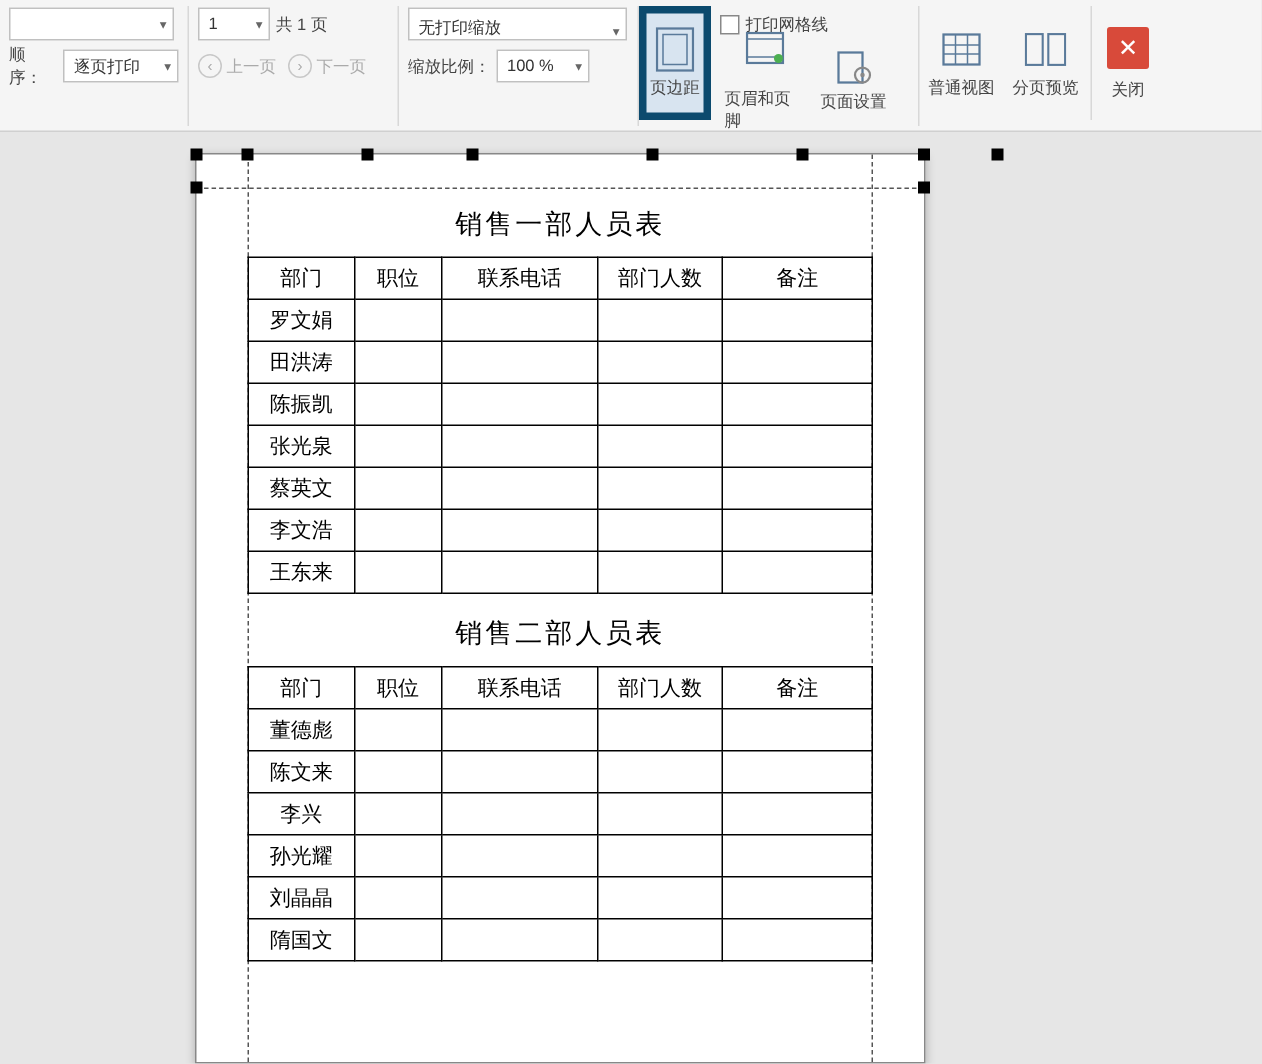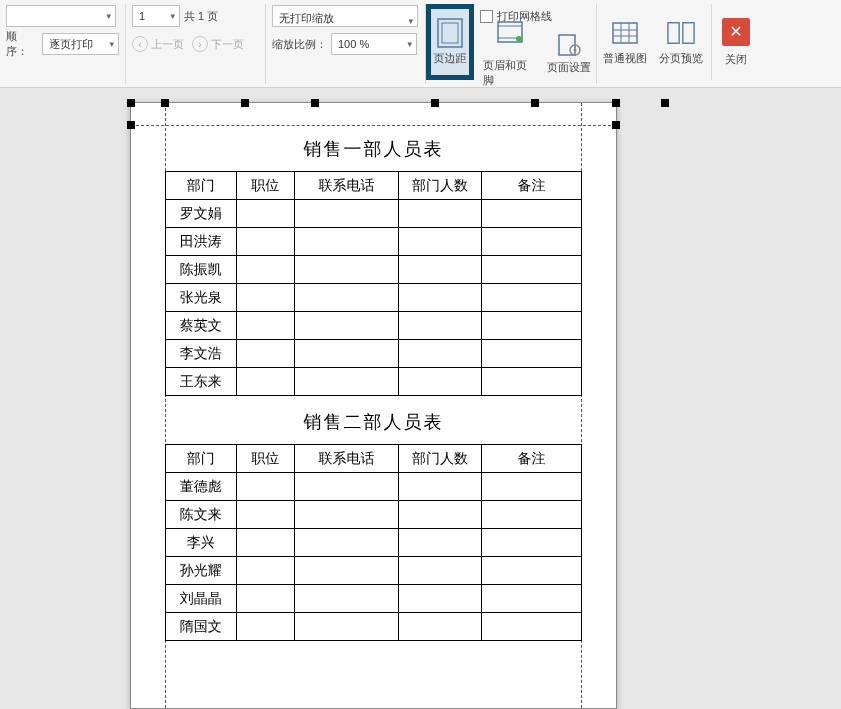--- a/index.html
+++ b/index.html
@@ -136,38 +136,38 @@
 
   <div class="tb-section" style="width:160px;">
     <div class="tb-row">
       <div class="combo" style="width:146px;align-items:flex-end;">
         <span>无打印缩放</span>
           <span class="arrow">▾</span>
       </div>
     </div>
     <div class="tb-row2">
       <span class="label-sm">缩放比例：</span>
-      <div class="combo" style="width:86px;">
+      <div class="combo" style="width:62px;">
         <span>100 %</span>
           <span class="arrow">▾</span>
       </div>
     </div>
   </div>
 
   <div class="big-btn active" style="width:48px;">
     <span class="icn">
       <svg width="26" height="30" viewBox="0 0 26 30">
           <rect x="1" y="1" width="24" height="28" fill="none" stroke="#5a7a9a" stroke-width="1.5"></rect>
           <rect x="5" y="5" width="16" height="20" fill="none" stroke="#5a7a9a" stroke-width="1"></rect>
         </svg>
     </span>
     <span>页边距</span>
   </div>
 
-  <div class="tb-section" style="border-right:1px solid #d8d8d8; padding-right:0;">
+  <div class="tb-section" style="border-right:1px solid #d8d8d8; padding-right:16px;">
     <div class="chk-wrap">
       <span class="chk"></span>
         <span>打印网格线</span>
     </div>
     <div style="display:flex; gap:2px;">
       <div class="big-btn" style="width:60px;height:52px;gap:15px;">
         <span class="icn">
           <svg width="26" height="22" viewBox="0 0 26 22">
               <rect x="1" y="1" width="24" height="20" fill="none" stroke="#5a7a9a" stroke-width="1.5"></rect>
               <line x1="1" y1="5" x2="25" y2="5" stroke="#5a7a9a"></line>

